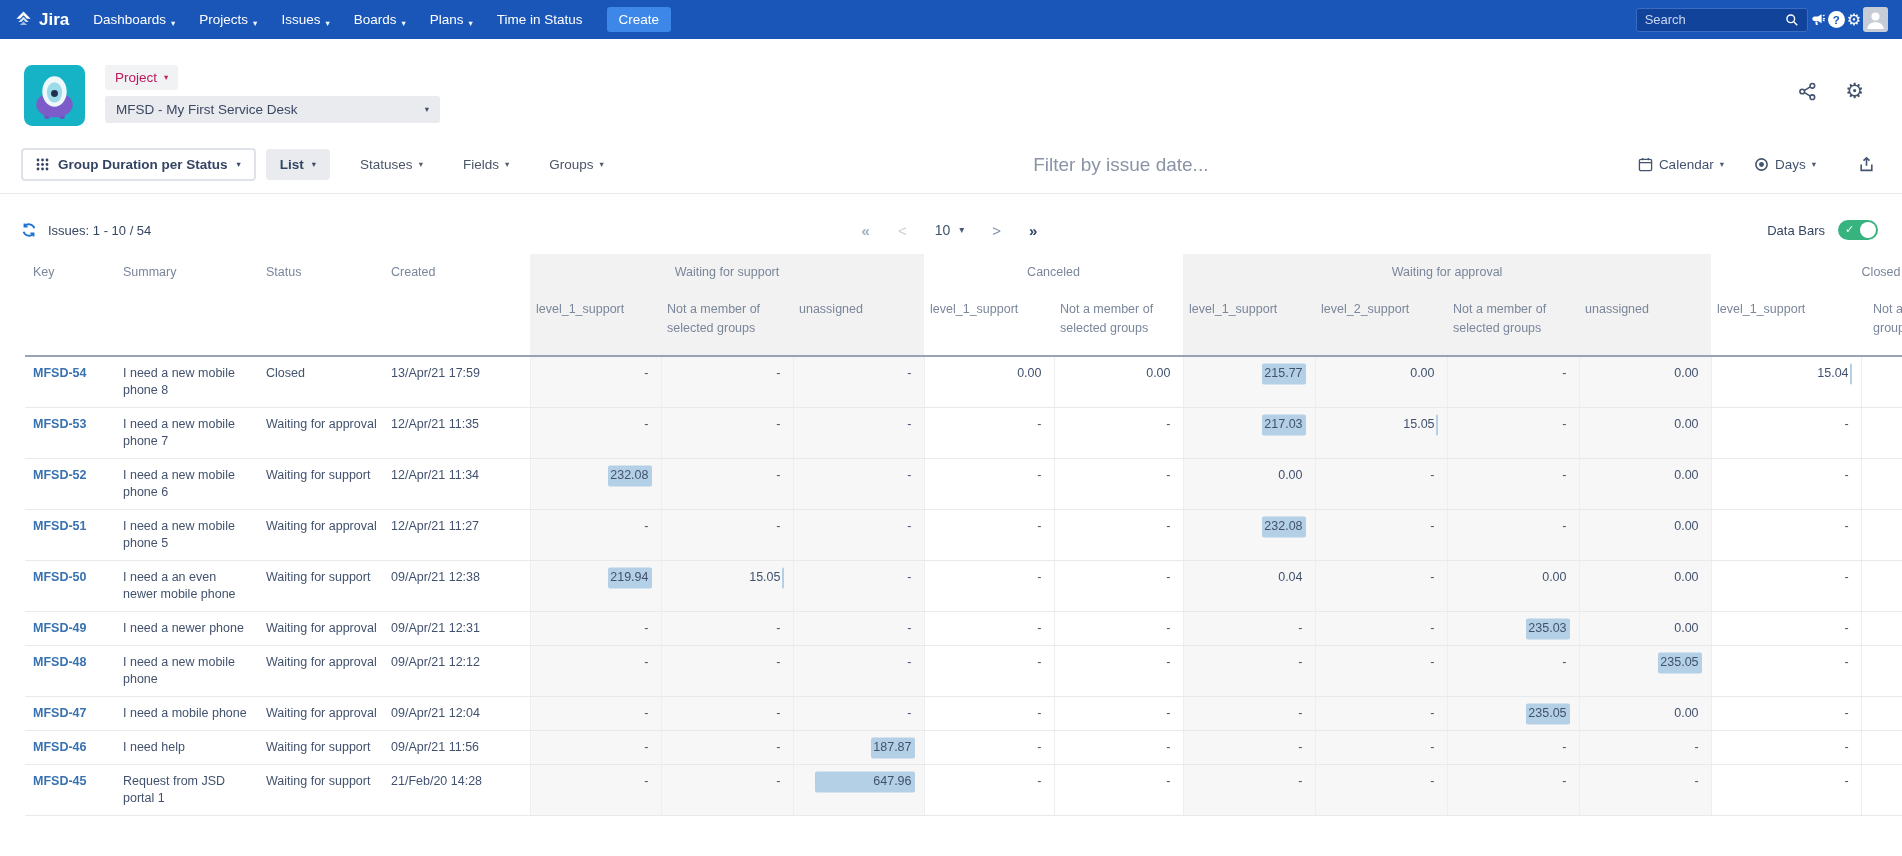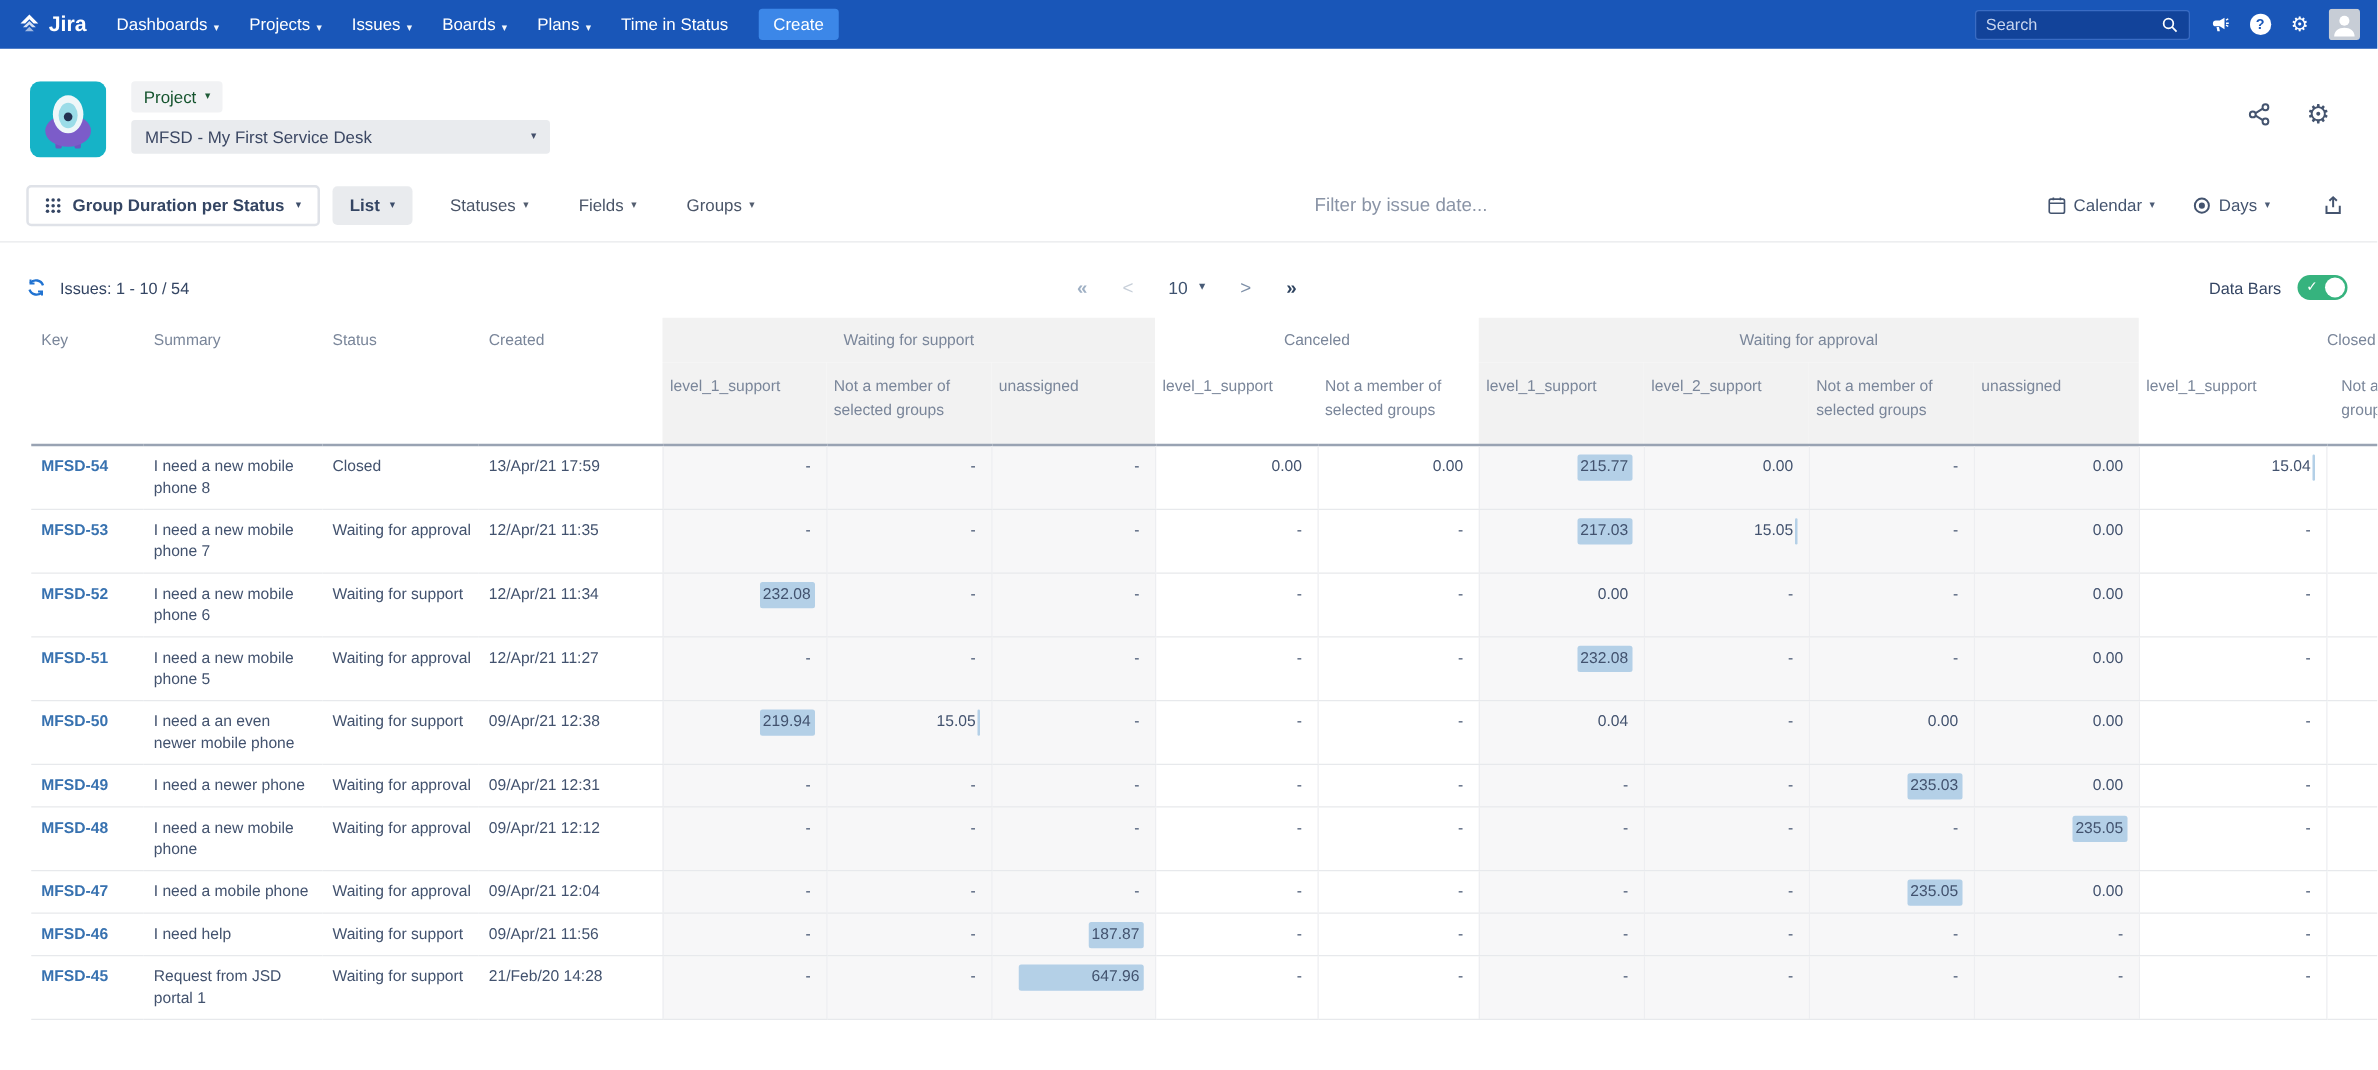--- a/index.html
+++ b/index.html
@@ -5,42 +5,42 @@
   *{margin:0;padding:0;box-sizing:border-box}
   html,body{width:1902px;height:856px;overflow:hidden}
   body{background:#fff;font-family:"Liberation Sans",sans-serif;color:#42526e}
 
   
   .nav{height:39px;background:#1956b8;display:flex;align-items:center;padding:14px 14px;gap:24px}
   .brand{display:flex;align-items:center;gap:6px;color:#fff;font-size:17px;font-weight:bold;cursor:pointer}
   .nav-item{color:#fff;font-size:13.5px;display:flex;align-items:flex-end;gap:5px;cursor:pointer;white-space:nowrap}
   .chev{font-size:8.5px;line-height:1;opacity:.95;font-family:"DejaVu Sans",sans-serif}
   .create{background:#3c87e8;color:#fff;font-size:13.5px;border:none;border-radius:3px;padding:5px 12px;cursor:pointer}
-  .nav-right{margin-left:auto;display:flex;align-items:center;gap:16px}
+  .nav-right{margin-left:auto;display:flex;align-items:center;gap:2px}
   .search{width:172px;height:24px;background:#12439a;border:1px solid #3a6cc4;border-radius:3px;display:flex;align-items:center;padding:0 8px;gap:6px}
   .search input{flex:1;background:transparent;border:none;outline:none;color:#e8eefb;font-size:13px;min-width:0}
   .search input::placeholder{color:#c9d6ef}
   .help{width:17px;height:17px;border-radius:50%;background:#fff;color:#1956b8;font-weight:bold;font-size:11.5px;display:flex;align-items:center;justify-content:center;cursor:pointer}
   .gear-nav{color:#fff;font-size:16px;font-family:"DejaVu Sans",sans-serif;cursor:pointer;line-height:1}
 
   
   .hdr{display:flex;align-items:flex-start;padding:26px 24px 0 24px}
   .hdr-col{margin-left:20px;display:flex;flex-direction:column;gap:6px}
-  .proj-btn{display:inline-flex;align-items:center;gap:7px;background:#f1f2f4;border:none;border-radius:3px;padding:5px 10px;font-size:13.5px;color:#14532d;width:fit-content;cursor:pointer}
+  .proj-btn{display:inline-flex;align-items:center;gap:7px;background:#f1f2f4;border:none;border-radius:3px;padding:5px 10px;font-size:13.5px;color:#be185d;width:fit-content;cursor:pointer}
   .proj-select{display:flex;align-items:center;justify-content:space-between;background:#e9ebee;border-radius:3px;padding:6px 11px;width:335px;font-size:13.5px;color:#3b4763;cursor:pointer}
   .hdr-icons{margin-left:auto;display:flex;align-items:center;gap:28px;padding-top:16px;padding-right:14px}
   .gear-lg{color:#44546f;font-size:21px;font-family:"DejaVu Sans",sans-serif;cursor:pointer;line-height:1}
 
   
   .toolbar{display:flex;align-items:center;margin-top:22px;padding:0 21px 12px 21px;border-bottom:1px solid #e7e9ec;gap:10px}
   .btn-report{display:flex;align-items:center;gap:9px;border:2px solid #dfe2e8;background:#fff;border-radius:4px;padding:7px 13px;font-size:13.5px;font-weight:bold;color:#344563;cursor:pointer}
   .btn-list{display:flex;align-items:center;gap:8px;background:#e9ebee;border:none;border-radius:4px;padding:8px 14px;font-size:13.5px;font-weight:bold;color:#344563;cursor:pointer}
   .btn-plain{display:flex;align-items:center;gap:6px;background:none;border:none;font-size:13.5px;color:#4a5568;padding:8px 10px;cursor:pointer;margin-left:10px}
   .filter-wrap{flex:1;display:flex;justify-content:center}
-  .filter-wrap input{border:none;outline:none;font-size:15px;color:#42526e;text-align:center;width:380px;background:transparent}
+  .filter-wrap input{border:none;outline:none;font-size:19px;color:#42526e;text-align:center;width:380px;background:transparent}
   .filter-wrap input::placeholder{color:#8a94a6}
   .tb-right{display:flex;align-items:center;gap:10px}
   .tb-right .btn-plain{margin-left:0;color:#44546f}
   .export-btn{background:none;border:none;cursor:pointer;padding:6px;margin-left:16px;display:flex}
 
   
   .results{display:grid;grid-template-columns:1fr auto 1fr;align-items:center;padding:26px 24px 0 21px}
   .res-left{display:flex;align-items:center;gap:11px;font-size:13px;color:#344563}
   .refresh-btn{background:none;border:none;cursor:pointer;display:flex;padding:0}
   .pager{display:flex;align-items:center;gap:28px;font-size:14px;font-family:"DejaVu Sans",sans-serif}

